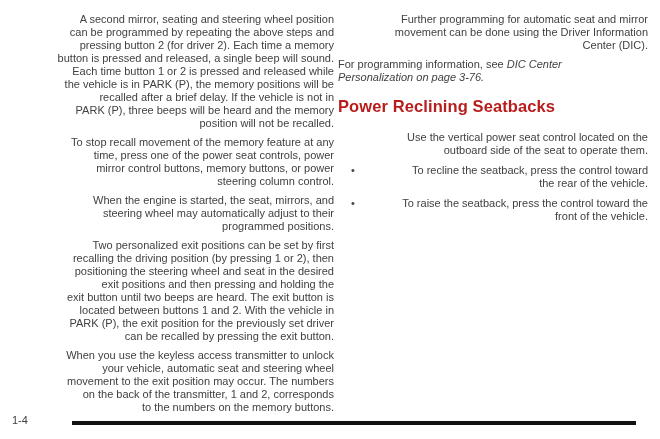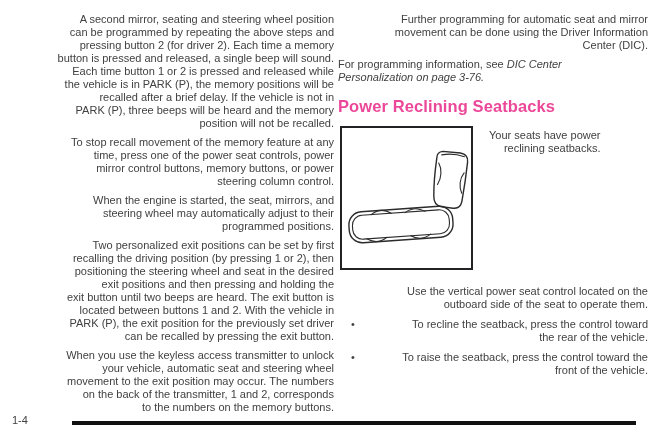--- a/index.html
+++ b/index.html
@@ -12,21 +12,21 @@
     color:#414141;
     overflow:hidden;
   }
   .pre{white-space:pre-line;text-align:right;}
   .col{position:absolute;top:13px;}
   .col-left{left:14px;width:320px;}
   .col-right{left:338px;width:310px;}
   .col p{margin:0 0 6px 0;}
   .section-heading{
     font-size:16.5px;line-height:19px;font-weight:bold;
-    color:#ec4899;letter-spacing:.1px;
+    color:#b91c1c;letter-spacing:.1px;
     margin:13px 0 10px 0;
   }
   .figure{display:flex;align-items:flex-start;margin:0 0 0 2px;}
   .fig-box{
     flex:0 0 auto;width:133px;height:144px;
     border:2px solid #222225;box-sizing:border-box;background:#fff;
   }
   .fig-caption{margin-left:16px;padding-top:3px;}
   .para-use{margin-top:15px !important;}
   .bullet-item{display:flex;margin:7px 0 6px 0;padding-left:13px;}
@@ -82,52 +82,20 @@
 movement can be done using the Driver Information
 Center (DIC).</p>
 
     <p>
       <span>For programming information, see </span><i>DIC Center</i><br>
       <i>Personalization on page 3-76.</i>
     </p>
 
     <div class="section-heading">Power Reclining Seatbacks</div>
 
-    <div class="figure">
-      <div class="fig-box">
-        
-        <svg width="129" height="140" viewBox="0 0 129 140" aria-hidden="true">
-
-          <g transform="rotate(4 109 52)">
-            <path class="ln" d="M 99 24
-              C 95 24.6 93 27.5 93.3 31.5
-              C 92.4 44 92 57 93 69.5
-              C 93.3 75.5 96 78.6 101 79.2
-              L 113 80
-              C 118 80.3 120.8 77.4 121.4 72.4
-              C 122.8 59 123.8 45.5 124.3 33
-              C 124.6 27.6 122 24.9 116.5 24.4 Z"></path>
-            <path class="ln-thin" d="M 98 27.6 C 105 25.8 114 26 120.8 27.8"></path>
-            <path class="ln-thin" d="M 95.6 36 C 99.2 41.5 99.6 50.5 95.9 57.5"></path>
-            <path class="ln-thin" d="M 121.6 44 C 117.6 49.5 117.2 58.5 120.6 64.5"></path>
-          </g>
-
-          <g transform="rotate(-4 59 97)">
-            <rect class="ln" x="7" y="81" width="104" height="31" rx="13"></rect>
-            <rect class="ln-thin" x="10.5" y="84.5" width="97" height="24" rx="10"></rect>
-            <path class="ln-thin" d="M 30 84.6 Q 40 77.6 50 84.6"></path>
-            <path class="ln-thin" d="M 64 84.9 Q 74 78.6 84 85.1"></path>
-            <path class="ln-thin" d="M 24 108.4 Q 34 115.4 44 108.4"></path>
-            <path class="ln-thin" d="M 68 108.4 Q 78 114.9 88 108.2"></path>
-          </g>
-        </svg>
-      </div>
-      <div class="fig-caption pre">Your seats have power
-reclining seatbacks.</div>
-    </div>
 
     <p class="pre para-use">Use the vertical power seat control located on the
 outboard side of the seat to operate them.</p>
 
     <div class="bullet-item">
       <span class="bullet-marker">•</span>
       <span class="bullet-text pre">To recline the seatback, press the control toward
 the rear of the vehicle.</span>
     </div>
     <div class="bullet-item">

